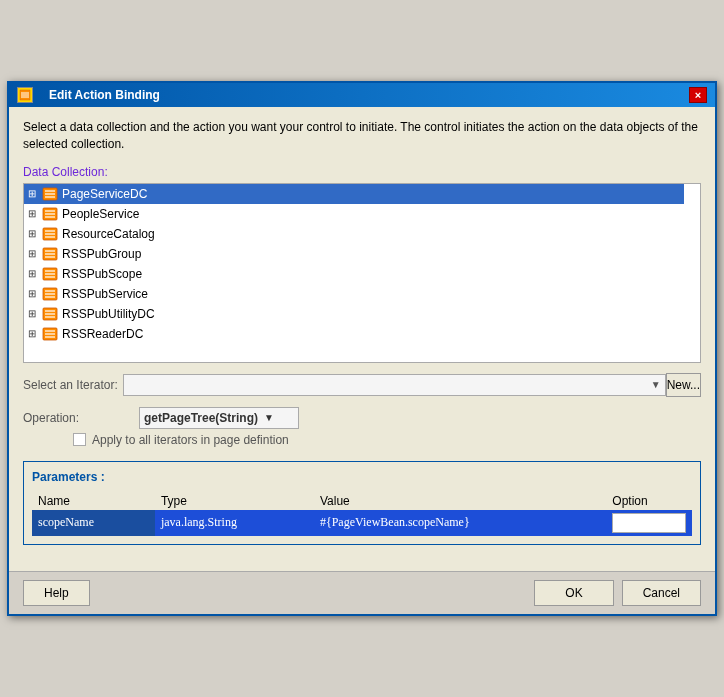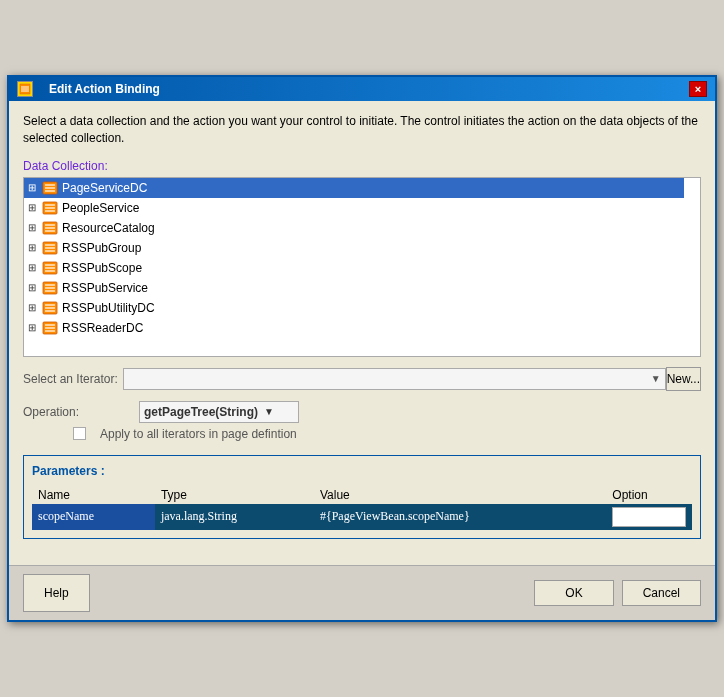--- a/index.html
+++ b/index.html
@@ -171,21 +171,21 @@
       position: relative;
       font-weight: bold;
     }
     .operation-combo-arrow {
       margin-left: 6px;
       font-size: 10px;
     }
     .checkbox-row {
       display: flex;
       align-items: center;
-      gap: 14px;
+      gap: 6px;
       margin-bottom: 14px;
       margin-left: 50px;
     }
     .checkbox {
       width: 13px;
       height: 13px;
       border: 1px solid #aaa;
       background: white;
       cursor: pointer;
     }
@@ -216,21 +216,21 @@
       padding: 2px 6px;
       border-bottom: none;
     }
     .params-table td {
       font-size: 12px;
       padding: 3px 6px;
       border: none;
       font-family: Liberation Serif, serif;
     }
     .params-table .selected-row td {
-      background: #0c4a6e;
+      background: #1d4ed8;
       color: white;
     }
     .params-table .selected-row td:first-child {
       background: #1a4e9f;
     }
     .value-select {
       width: 100%;
       height: 20px;
       border: 1px solid #aaa;
       background: white;
@@ -246,21 +246,21 @@
     }
     .dialog-footer {
       background: #d4d0c8;
       border-top: 1px solid #aaa;
       padding: 8px 14px;
       display: flex;
       align-items: center;
       justify-content: space-between;
     }
     .help-button {
-      height: 38px;
+      height: 26px;
       padding: 0 20px;
       background: #ece9d8;
       border: 1px solid #999;
       font-size: 12px;
       cursor: pointer;
     }
     .footer-right {
       display: flex;
       gap: 8px;
     }

